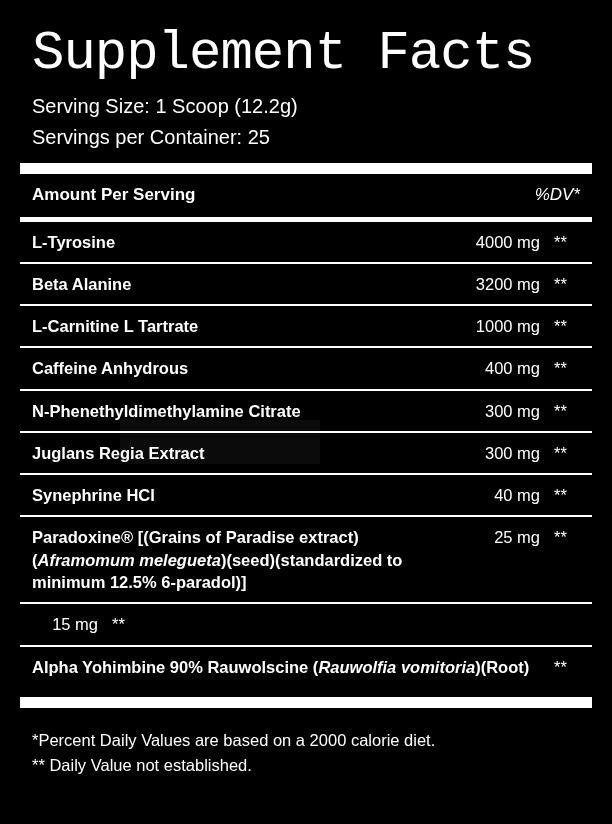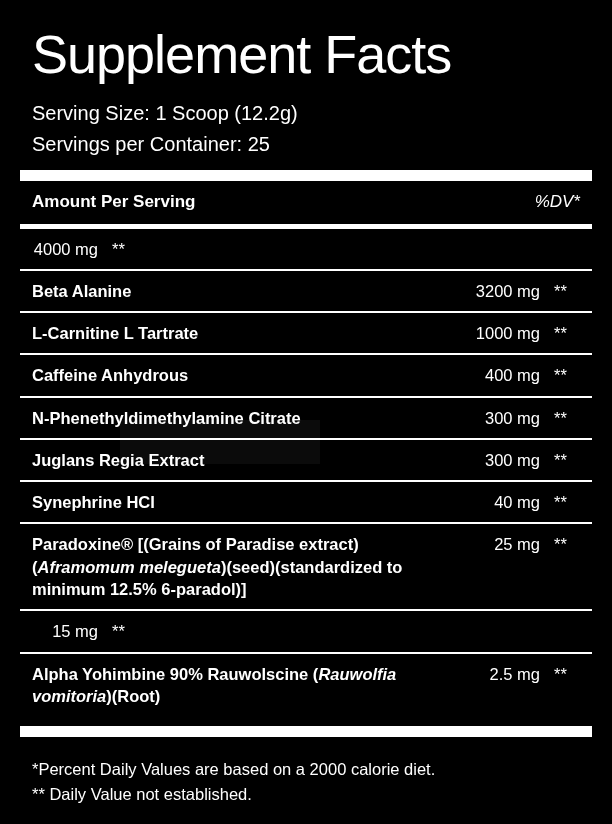--- a/index.html
+++ b/index.html
@@ -21,22 +21,22 @@
     background: #000000;
     box-sizing: border-box;
     padding: 18px 20px 12px 20px;
   }
   .title {
     font-size: 54px;
     line-height: 1.05;
     font-weight: 400;
     letter-spacing: -1px;
     color: #ffffff;
-    margin: 8px 0 15px 12px;
-    font-family: Liberation Sans, sans-serif;
+    margin: 8px 0 8px 12px;
+    font-family: Liberation Mono, monospace;
   }
   .serving-block {
     margin: 0 0 0 12px;
   }
   .serving-line {
     font-size: 20px;
     line-height: 1.55;
     color: #ffffff;
   }
   .rule-thick {
@@ -129,20 +129,21 @@
   <div class="rule-thick"></div>
 
   <div class="row header-row">
     <div class="name">Amount Per Serving</div>
     <div class="dv-head">%DV*</div>
   </div>
 
   <div class="rule-med"></div>
 
   <div class="row">
+    <div class="name">L-Tyrosine</div>
     <div class="amount">4000 mg</div>
     <div class="dv">**</div>
   </div>
   <div class="rule-thin"></div>
 
   <div class="row">
     <div class="name">Beta Alanine</div>
     <div class="amount">3200 mg</div>
     <div class="dv">**</div>
   </div>
@@ -191,21 +192,20 @@
   <div class="rule-thin"></div>
 
   <div class="row">
     <div class="amount">15 mg</div>
     <div class="dv">**</div>
   </div>
   <div class="rule-thin"></div>
 
   <div class="row">
     <div class="name">Alpha Yohimbine 90% Rauwolscine (<em>Rauwolfia vomitoria</em>)(Root)</div>
-    <div class="amount">2.5 mg</div>
     <div class="dv">**</div>
   </div>
 
   <div class="rule-thick"></div>
 
   <div class="footnotes">
     <span class="footnote">*Percent Daily Values are based on a 2000 calorie diet.</span>
     <span class="footnote">** Daily Value not established.</span>
   </div>
 

